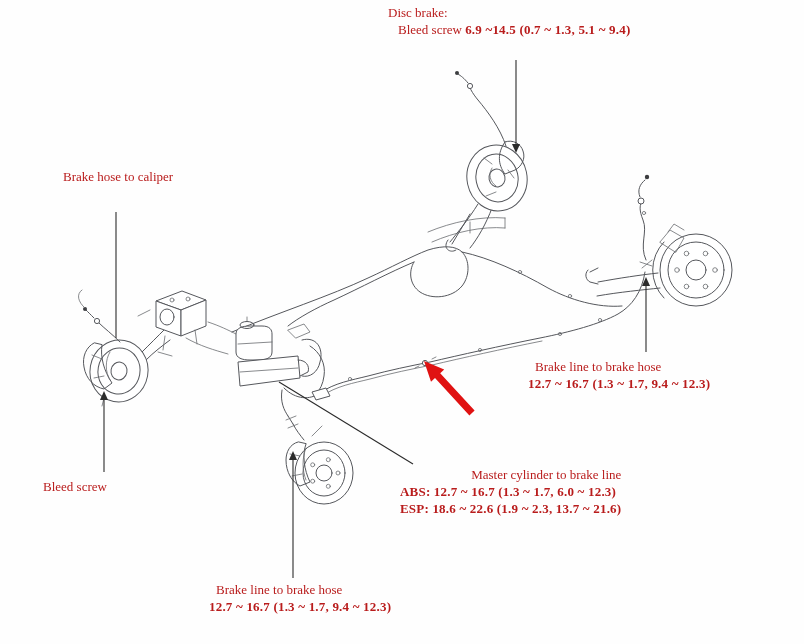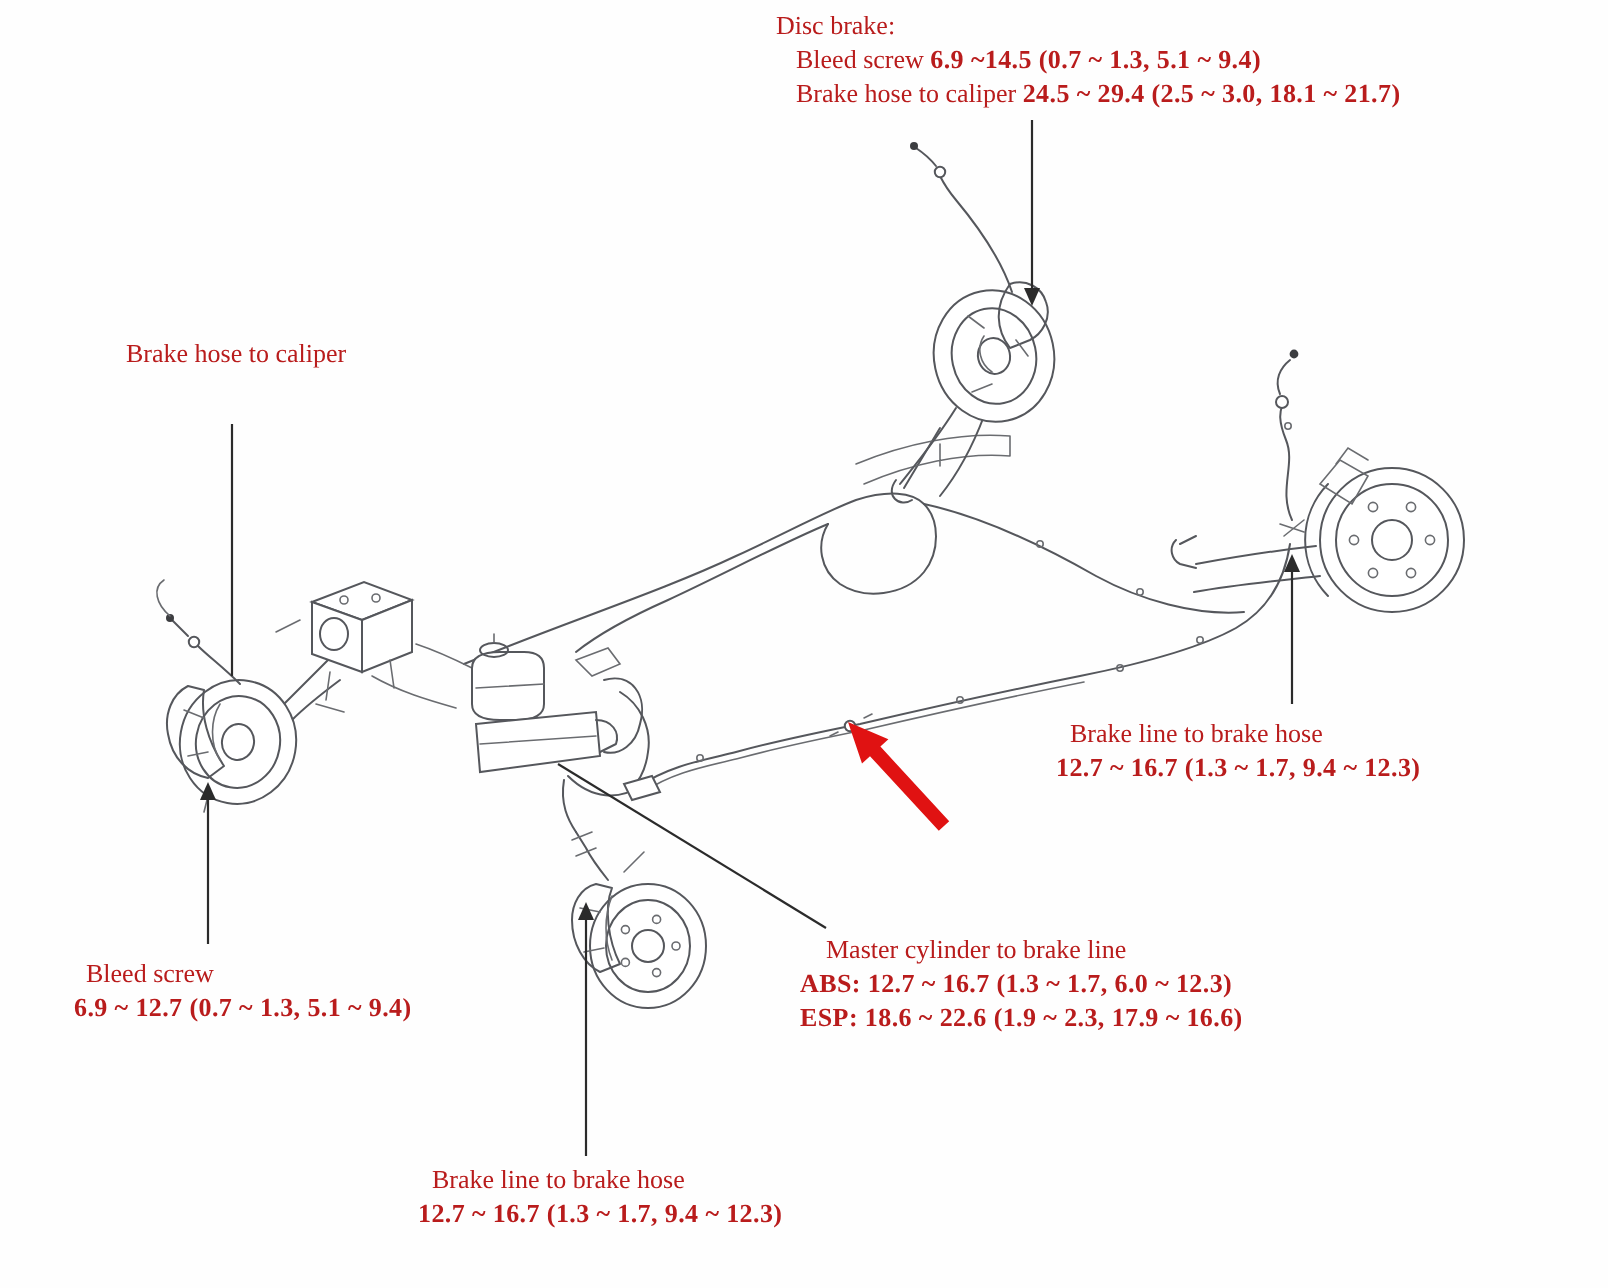--- a/index.html
+++ b/index.html
@@ -165,44 +165,39 @@
       <polygon fill="#e01212" points="424,361 444.2,369.6 440.2,373.3 474.6,410.6 469.4,415.4 435,378.1 431,381.8"></polygon>
     </g>
   </svg>
 
   <div class="label" style="left:388px;top:4px;">
     <span class="ind">Disc brake:</span>
     <span class="ind" style="padding-left:10px;">
       <span>Bleed screw</span>
       <b>6.9 ~14.5 (0.7 ~ 1.3, 5.1 ~ 9.4)</b>
     </span>
-    <span class="ind" style="padding-left:10px;">
-      <span>Brake hose to caliper</span>
-      <b>24.5 ~ 29.4 (2.5 ~ 3.0, 18.1 ~ 21.7)</b>
-    </span>
   </div>
 
   <div class="label" style="left:48px;top:168px;">
     <span class="ind" style="padding-left:15px;">Brake hose to caliper</span>
   </div>
 
   <div class="label" style="left:37px;top:478px;">
     <span class="ind" style="padding-left:6px;">Bleed screw</span>
-    <b class="ind">6.9 ~ 12.7 (0.7 ~ 1.3, 5.1 ~ 9.4)</b>
   </div>
 
   <div class="label" style="left:528px;top:358px;">
     <span class="ind" style="padding-left:7px;">Brake line to brake hose</span>
     <b class="ind">12.7 ~ 16.7 (1.3 ~ 1.7, 9.4 ~ 12.3)</b>
   </div>
 
   <div class="label" style="left:400px;top:466px;">
-    <span class="ind" style="padding-left:13px;">Master cylinder to brake line</span>
+    <span class="ind" style="padding-left:13px;text-align:right;">Master cylinder to brake line</span>
     <b class="ind">ABS: 12.7 ~ 16.7 (1.3 ~ 1.7, 6.0 ~ 12.3)</b>
-    <b class="ind">ESP: 18.6 ~ 22.6 (1.9 ~ 2.3, 17.9 ~ 16.6)</b>
+    <b class="ind">ESP: 18.6 ~ 22.6 (1.9 ~ 2.3, 13.7 ~ 21.6)</b>
   </div>
 
   <div class="label" style="left:209px;top:581px;">
     <span class="ind" style="padding-left:7px;">Brake line to brake hose</span>
     <b class="ind">12.7 ~ 16.7 (1.3 ~ 1.7, 9.4 ~ 12.3)</b>
   </div>
 
 </div>
 
 </body></html>

